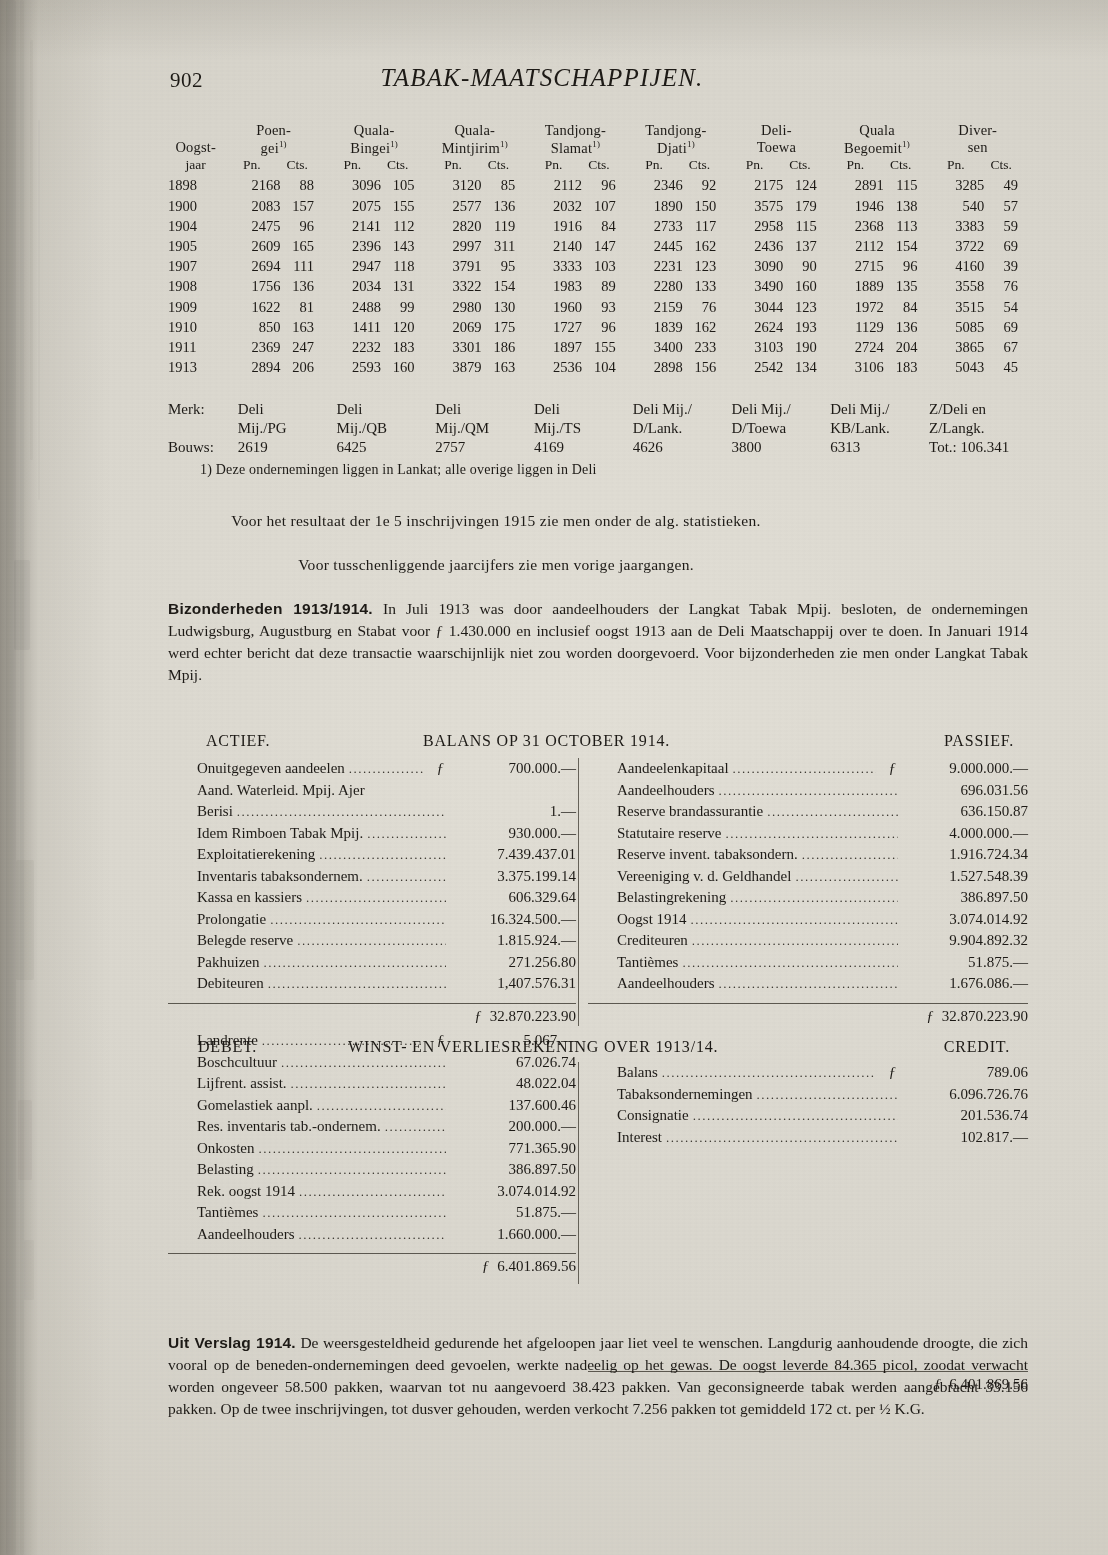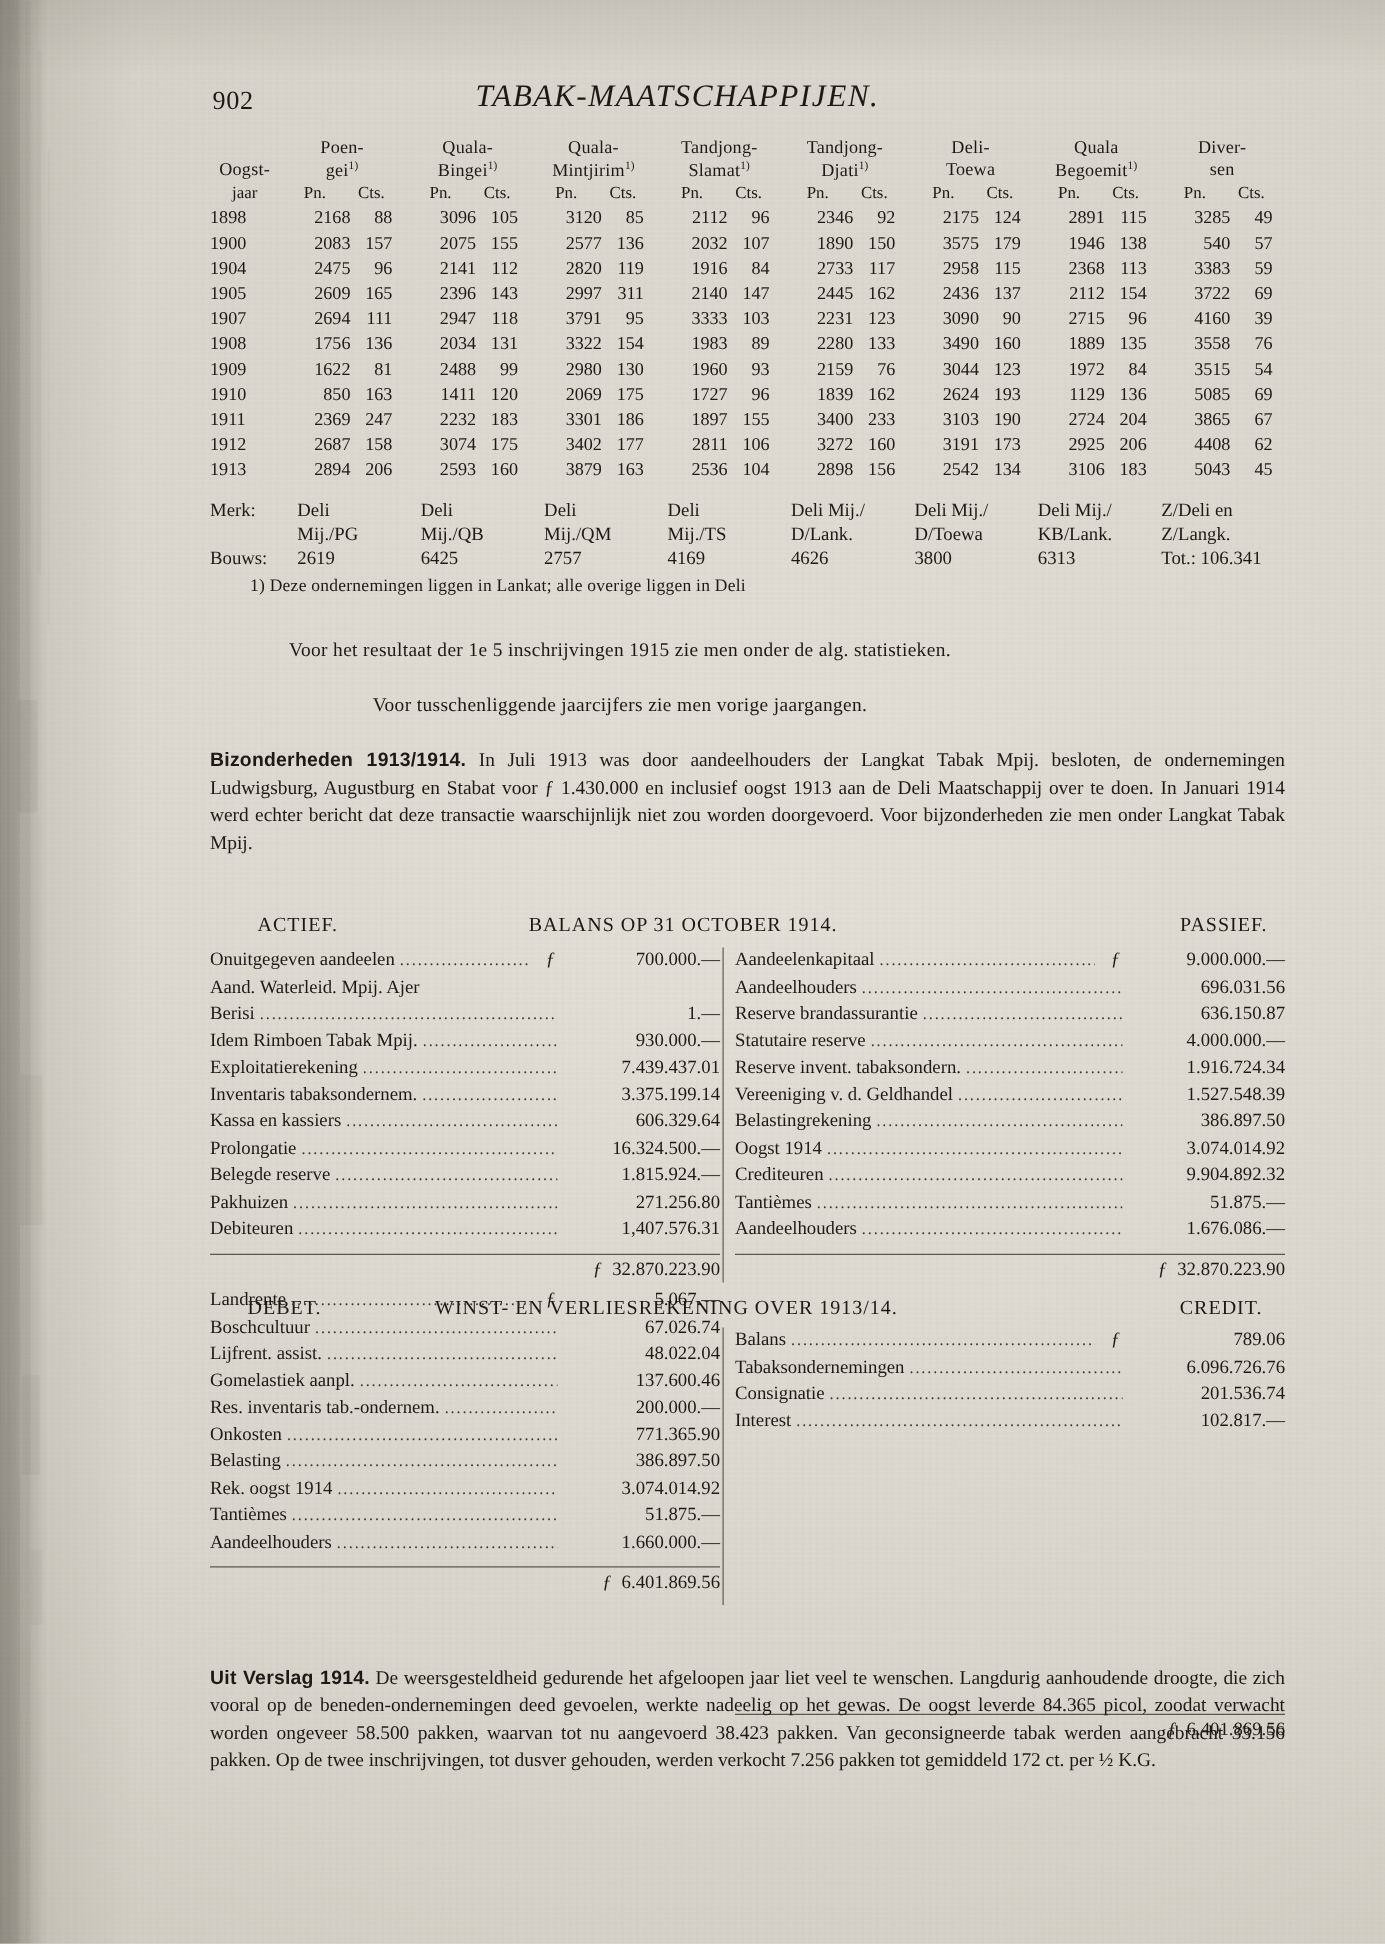--- a/index.html
+++ b/index.html
@@ -36,21 +36,21 @@
   .content{position:absolute;left:0;top:0;width:1108px;height:1555px;}
 
   
   .folio{position:absolute;left:170px;top:68px;font-size:21px;letter-spacing:.5px;}
   .doc-title{
     position:absolute;left:0;top:64px;width:1084px;text-align:center;
     font-size:25px;letter-spacing:1.2px;font-style:italic;font-weight:400;
   }
 
   
-  .crop-table{position:absolute;left:168px;top:110px;width:860px;font-size:14.5px;}
+  .crop-table{position:absolute;left:168px;top:122px;width:860px;font-size:14.5px;}
   .crop-table table{border-collapse:collapse;width:100%;}
   .crop-table td,.crop-table th{padding:0;font-weight:400;}
   .hdr1 td,.hdr2 td{text-align:center;padding-bottom:0px;letter-spacing:.2px;}
   .hdr3 td{text-align:center;font-size:13.5px;padding-bottom:3px;}
   .yr{text-align:left;width:56px;}
   .colgroup{white-space:nowrap;}
   .crop-table tbody td{padding:1.6px 0;}
   .num{text-align:right;}
   .pn{width:58px;}
   .cts{width:34px;padding-right:10px !important;}
@@ -73,21 +73,21 @@
   .bizon b{font-family:"Liberation Sans",sans-serif;font-size:15.5px;letter-spacing:.2px;}
 
   
   .bal-head{position:absolute;left:168px;top:732px;width:860px;font-size:16px;letter-spacing:.8px;}
   .bal-head .a{position:absolute;left:38px;}
   .bal-head .b{position:absolute;left:255px;}
   .bal-head .c{position:absolute;right:14px;}
 
   .ledger{position:absolute;font-size:15px;}
   .ledger .row{display:flex;align-items:baseline;white-space:nowrap;height:21.5px;}
-  .ledger .lab{flex:0 0 auto;}
+  .ledger .lab{flex:0 0 auto;margin-left:29px;}
   .ledger .dots{flex:1 1 auto;overflow:hidden;margin:0 4px;color:#3a362f;font-size:13px;letter-spacing:1.5px;
     white-space:nowrap;}
   .ledger .amt{flex:0 0 auto;text-align:right;}
   .ledger .cur{flex:0 0 auto;width:16px;text-align:right;margin-right:6px;font-style:italic;}
 
   #bal-left{left:168px;top:760px;width:408px;}
   #bal-right{left:588px;top:760px;width:440px;}
   .vrule{position:absolute;left:578px;top:758px;width:1px;height:268px;background:#3c382f;opacity:.75;}
   .tot-line{height:1px;background:#3c382f;opacity:.8;margin:6px 0 4px;}
   .tot{display:flex;justify-content:flex-end;font-size:15px;white-space:nowrap;}
@@ -337,39 +337,20 @@
             <td class="num pn">3400</td>
             <td class="num cts">233</td>
             <td class="num pn">3103</td>
             <td class="num cts">190</td>
             <td class="num pn">2724</td>
             <td class="num cts">204</td>
             <td class="num pn">3865</td>
             <td class="num cts">67</td>
           </tr>
           <tr>
-            <td class="yr">1912</td>
-            <td class="num pn">2687</td>
-            <td class="num cts">158</td>
-            <td class="num pn">3074</td>
-            <td class="num cts">175</td>
-            <td class="num pn">3402</td>
-            <td class="num cts">177</td>
-            <td class="num pn">2811</td>
-            <td class="num cts">106</td>
-            <td class="num pn">3272</td>
-            <td class="num cts">160</td>
-            <td class="num pn">3191</td>
-            <td class="num cts">173</td>
-            <td class="num pn">2925</td>
-            <td class="num cts">206</td>
-            <td class="num pn">4408</td>
-            <td class="num cts">62</td>
-          </tr>
-          <tr>
             <td class="yr">1913</td>
             <td class="num pn">2894</td>
             <td class="num cts">206</td>
             <td class="num pn">2593</td>
             <td class="num cts">160</td>
             <td class="num pn">3879</td>
             <td class="num cts">163</td>
             <td class="num pn">2536</td>
             <td class="num cts">104</td>
             <td class="num pn">2898</td>

